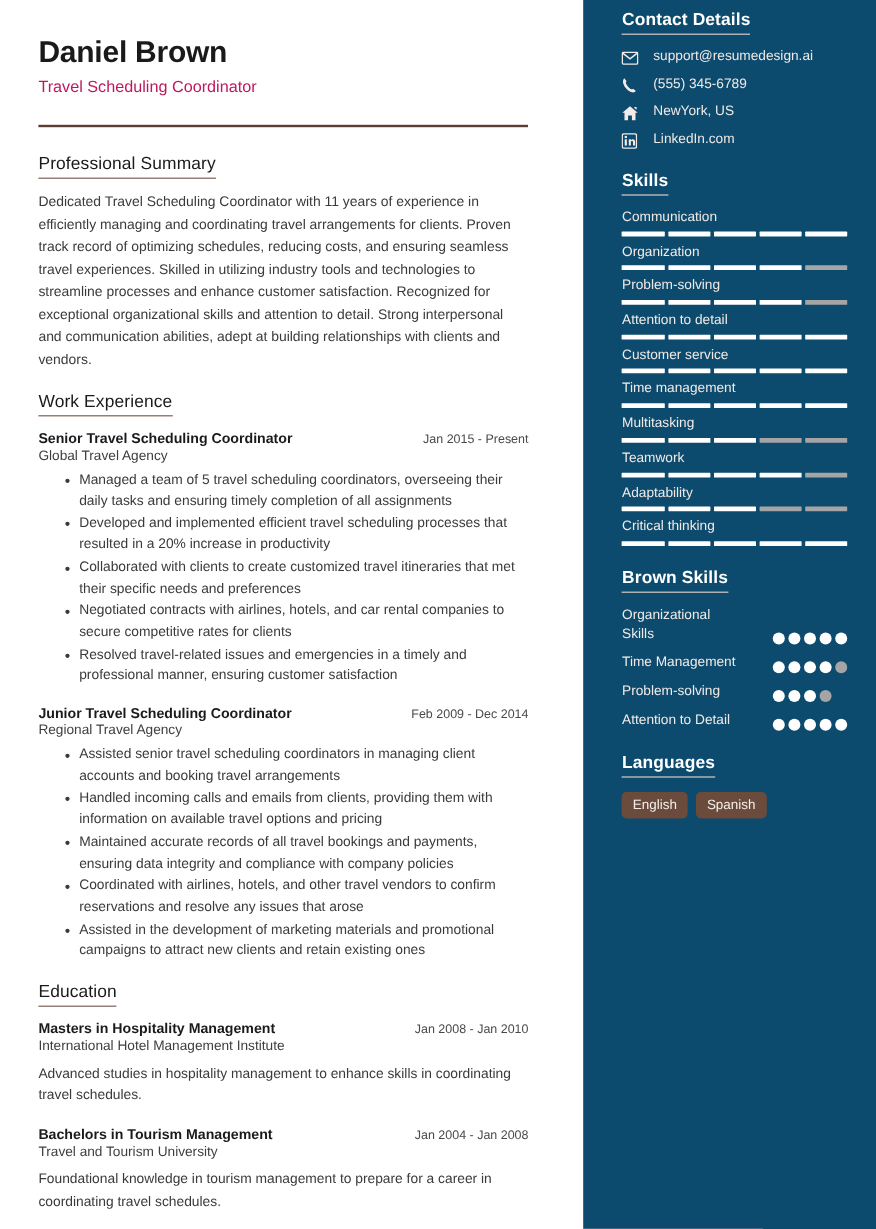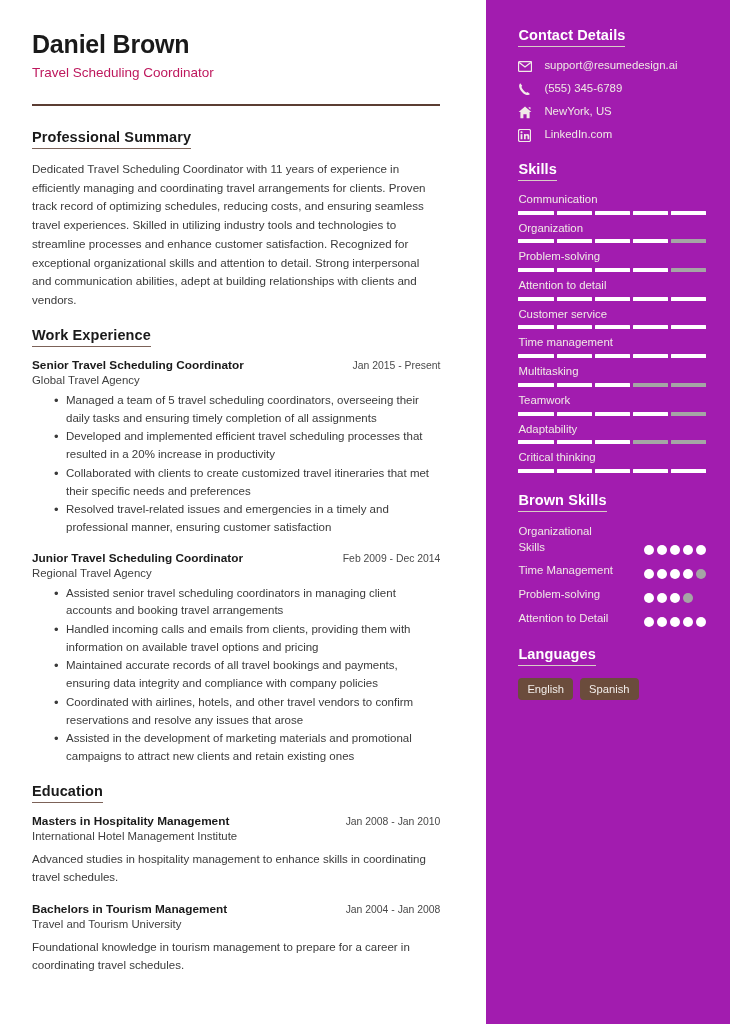--- a/index.html
+++ b/index.html
@@ -48,21 +48,21 @@
     height: 2px;
     background: #5b3d33;
     margin: 24px 0 22px 2px;
   }
 
   .section {
     margin-bottom: 16px;
   }
   .section-title {
     font-size: 14.5px;
-    font-weight: bold;
+    font-weight: normal;
     color: #1a1a1a;
     display: inline-block;
     padding-bottom: 3px;
     border-bottom: 1.6px solid #7c6258;
     margin: 0 0 11px 2px;
     letter-spacing: 0.1px;
   }
   .summary {
     font-size: 11.6px;
     line-height: 1.62;
@@ -119,23 +119,23 @@
     font-size: 11.5px;
     line-height: 1.58;
     color: #3a3a3a;
     margin: 8px 0 16px 2px;
   }
   .edu-entry { margin-bottom: 0; }
 
   
   .sidebar {
     width: 248px;
-    background: #a21caf;
+    background: #0c4a6e;
     box-sizing: border-box;
-    padding: 26px 24px 20px 32px;
+    padding: 8px 24px 20px 32px;
     color: #f2ece8;
   }
   .side-title {
     font-size: 14.5px;
     font-weight: bold;
     color: #ffffff;
     display: inline-block;
     padding-bottom: 3px;
     border-bottom: 1.6px solid #d8cdc6;
     margin: 0 0 12px 0;
@@ -251,20 +251,21 @@
           <div class="entry">
             <div class="entry-head">
               <div class="entry-role">Senior Travel Scheduling Coordinator</div>
               <div class="entry-date">Jan 2015 - Present</div>
             </div>
             <div class="entry-org">Global Travel Agency</div>
             <ul class="bullets">
               <li>Managed a team of 5 travel scheduling coordinators, overseeing their daily tasks and ensuring timely completion of all assignments</li>
               <li>Developed and implemented efficient travel scheduling processes that resulted in a 20% increase in productivity</li>
               <li>Collaborated with clients to create customized travel itineraries that met their specific needs and preferences</li>
+              <li>Negotiated contracts with airlines, hotels, and car rental companies to secure competitive rates for clients</li>
               <li>Resolved travel-related issues and emergencies in a timely and professional manner, ensuring customer satisfaction</li>
             </ul>
           </div>
           <div class="entry">
             <div class="entry-head">
               <div class="entry-role">Junior Travel Scheduling Coordinator</div>
               <div class="entry-date">Feb 2009 - Dec 2014</div>
             </div>
             <div class="entry-org">Regional Travel Agency</div>
             <ul class="bullets">

